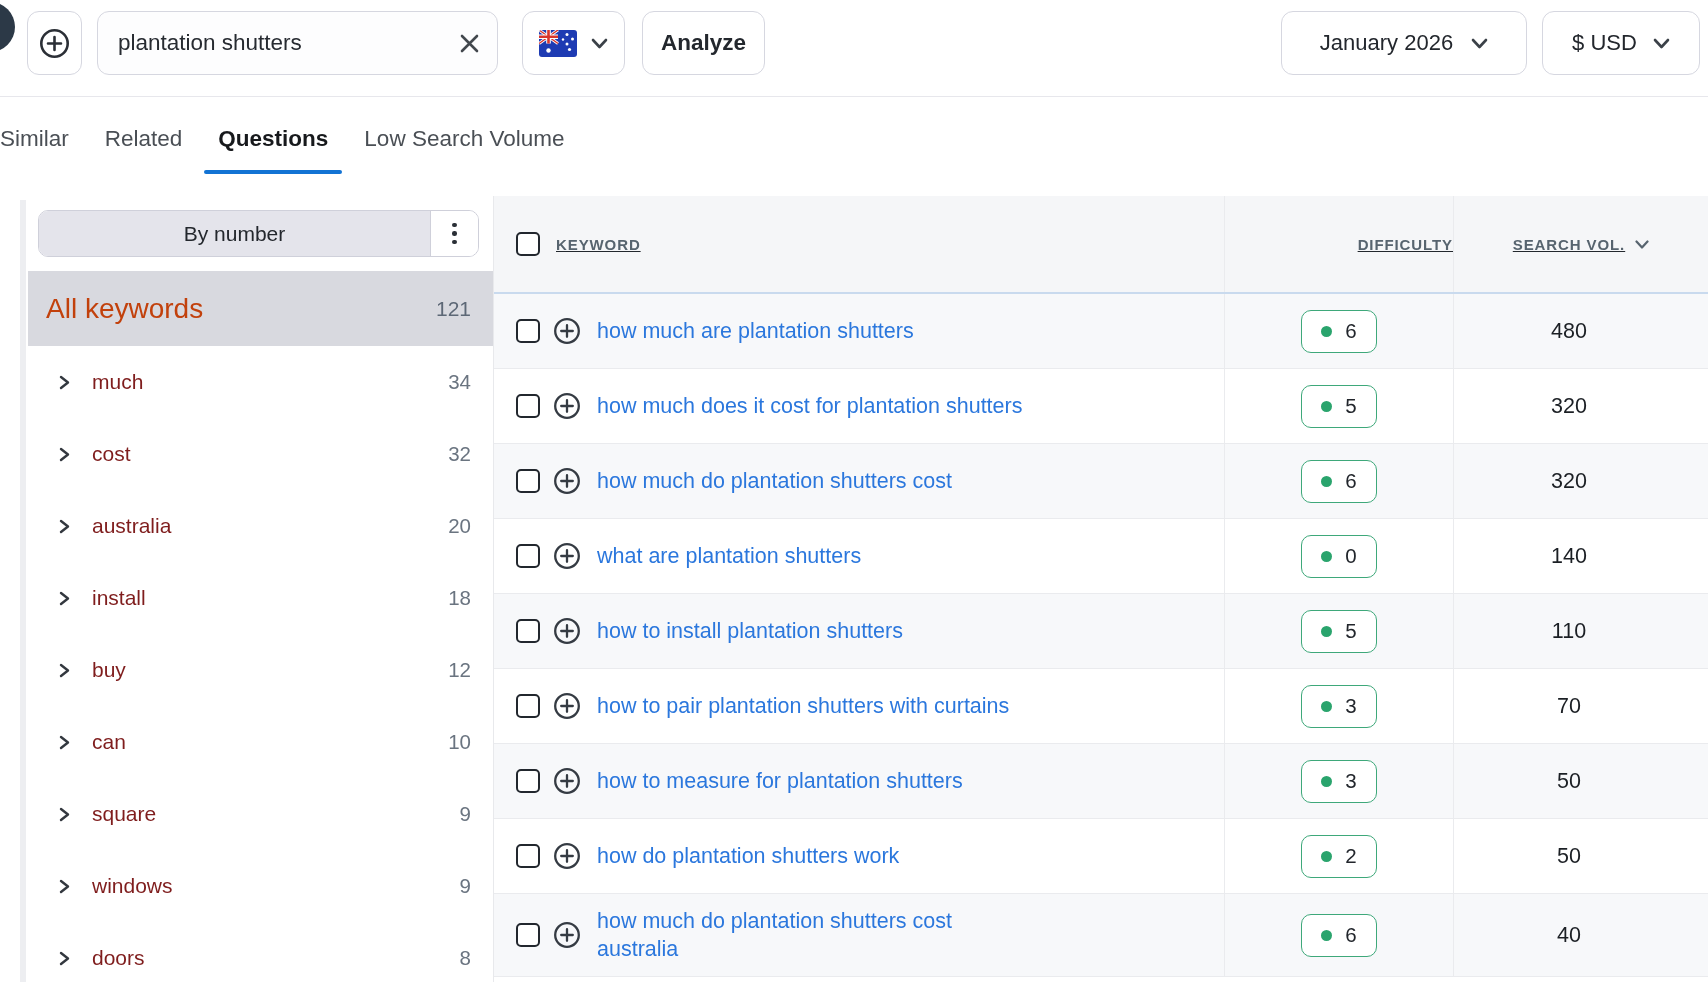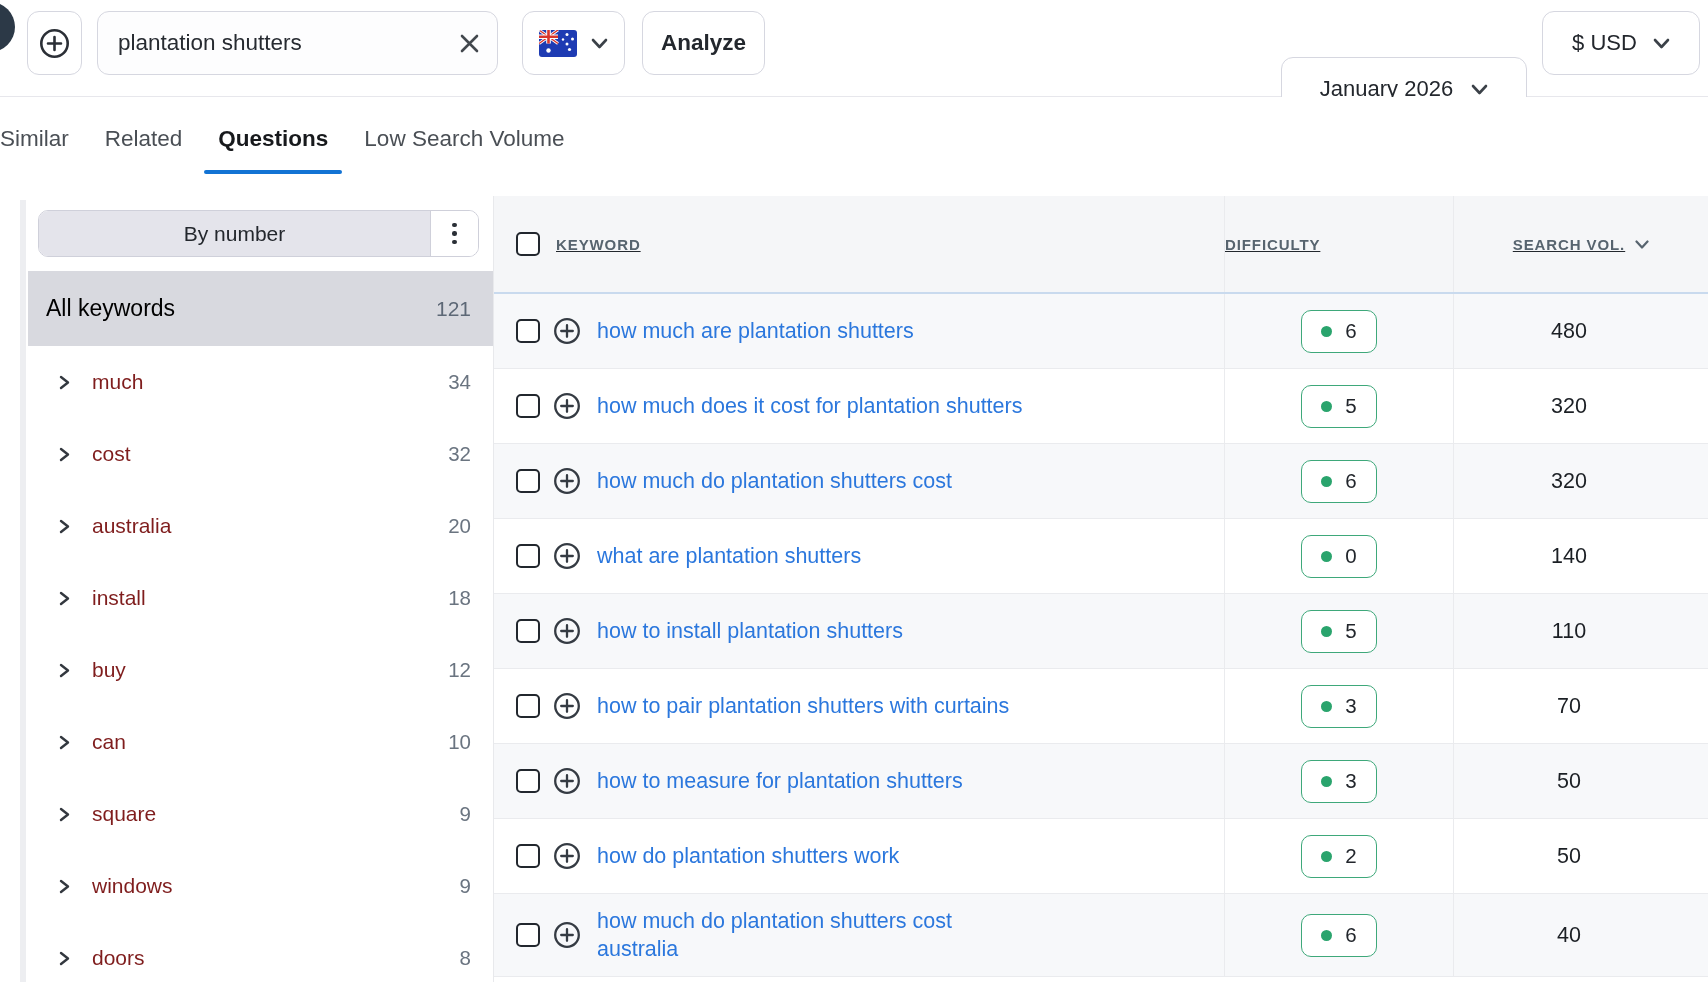--- a/index.html
+++ b/index.html
@@ -22,21 +22,21 @@
     font-size:22px;color:#23272d;cursor:pointer;}
   .btn-add{left:27px;width:55px;}
   .search-box{position:absolute;left:97px;top:11px;width:401px;height:64px;
     border:1.5px solid var(--bdr);border-radius:12px;background:#fdfdfe;
     display:flex;align-items:center;padding:0 16px 0 20px;}
   .search-box input{flex:1;border:none;outline:none;background:transparent;
     font-family:"Liberation Sans",sans-serif;font-size:22.5px;font-weight:500;color:#272b31;min-width:0;}
   .icon-btn{background:none;border:none;cursor:pointer;display:flex;align-items:center;justify-content:center;padding:0;}
   .btn-flag{left:522px;width:103px;}
   .btn-analyze{left:642px;width:123px;font-weight:600;font-size:22.5px;}
-  .btn-date{left:1281px;width:246px;gap:18px;margin-top:46px;}
+  .btn-date{left:1281px;width:246px;gap:18px;}
   .btn-currency{left:1542px;width:158px;gap:16px;}
   .flag{width:38px;height:27px;border-radius:3px;overflow:hidden;display:block;}
 
   
   .tabsbar{position:absolute;left:0;top:97px;width:100%;height:83px;background:#fff;
     display:flex;align-items:center;gap:36px;}
   .tab{position:relative;height:100%;display:flex;align-items:center;font-size:22.5px;
     color:#4a4f55;cursor:pointer;white-space:nowrap;}
   .tab.active{color:#17191c;font-weight:700;}
   .tab-underline{display:none;}
@@ -48,36 +48,36 @@
   .sort-control{position:absolute;left:38px;top:210px;width:441px;height:47px;
     border:1.5px solid #cfd0da;border-radius:10px;display:flex;overflow:hidden;background:#fff;}
   .sort-main{flex:1;background:var(--seg);display:flex;align-items:center;justify-content:center;
     font-size:21px;color:#23272d;cursor:pointer;}
   .sort-menu{width:48px;background:#fff;border-left:1.5px solid #cfd0da;display:flex;
     align-items:center;justify-content:center;cursor:pointer;}
   .kebab{display:flex;flex-direction:column;gap:4px;}
   .kebab i{width:4.5px;height:4.5px;border-radius:50%;background:#2a2f36;}
   .all-row{position:absolute;left:28px;top:271px;width:465px;height:75px;background:var(--sel);
     display:flex;align-items:center;padding:0 22px 0 18px;cursor:pointer;}
-  .all-row .lbl{font-size:23px;color:#000000;}
+  .all-row .lbl{font-size:28px;color:#c2410c;}
   .all-row .cnt{margin-left:auto;font-size:21px;color:#5d6876;}
   .side-items{position:absolute;left:28px;top:346px;width:465px;}
   .side-item{height:72px;display:flex;align-items:center;padding:0 22px 0 29px;cursor:pointer;background:#fff;}
   .side-item .chev{width:15px;height:15px;margin-right:20px;flex:none;display:flex;}
   .side-item .lbl{font-size:21px;color:#7f1d1d;}
   .side-item .cnt{margin-left:auto;font-size:20.5px;color:#6a7480;}
 
   
   .table{position:absolute;left:493px;top:196px;right:0;bottom:0;border-left:1px solid #e8e9ec;background:#fff;}
   .thead{height:98px;background:#f5f6f8;border-bottom:2px solid var(--hdrline);
     display:grid;grid-template-columns:730px 229px 1fr;text-decoration:underline;}
   .th{display:flex;align-items:center;font-size:15px;font-weight:700;letter-spacing:.9px;
     color:var(--hdrtxt);}
   .th-kw{padding-left:22px;gap:16px;}
-  .th-diff{justify-content:flex-start;border-left:1px solid var(--rowline);}
+  .th-diff{justify-content:flex-end;border-left:1px solid var(--rowline);}
   .th-vol{justify-content:center;gap:10px;border-left:1px solid var(--rowline);cursor:pointer;}
   .tbody .row{display:grid;grid-template-columns:730px 229px 1fr;min-height:75px;
     border-bottom:1px solid var(--rowline);background:#fff;}
   .tbody .row:nth-child(odd){background:var(--zebra);}
   .cell-kw{display:flex;align-items:center;gap:13px;padding:13px 10px 13px 22px;}
   .cell-diff{display:flex;align-items:center;justify-content:center;border-left:1px solid var(--rowline);}
   .cell-vol{display:flex;align-items:center;justify-content:center;padding-right:24px;
     border-left:1px solid var(--rowline);font-size:21.5px;color:#1b1f24;}
   .kw-link{font-size:21.5px;color:var(--link);text-decoration:none;white-space:pre-line;
     line-height:28px;margin-left:3px;cursor:pointer;}

